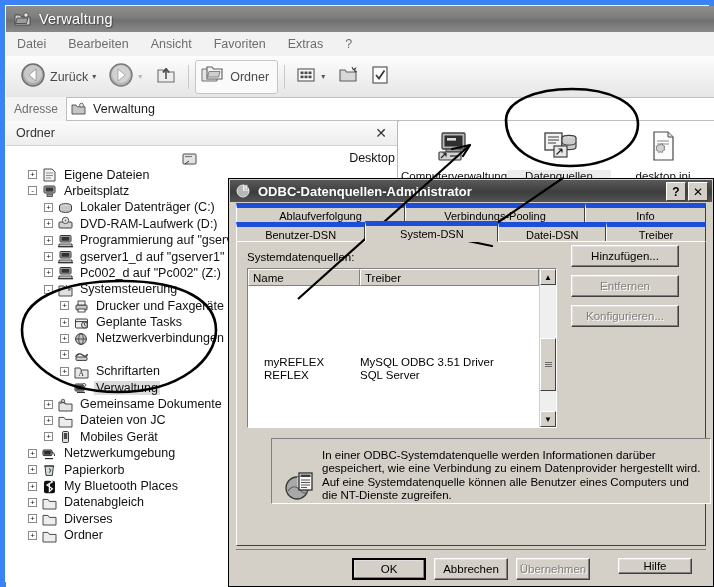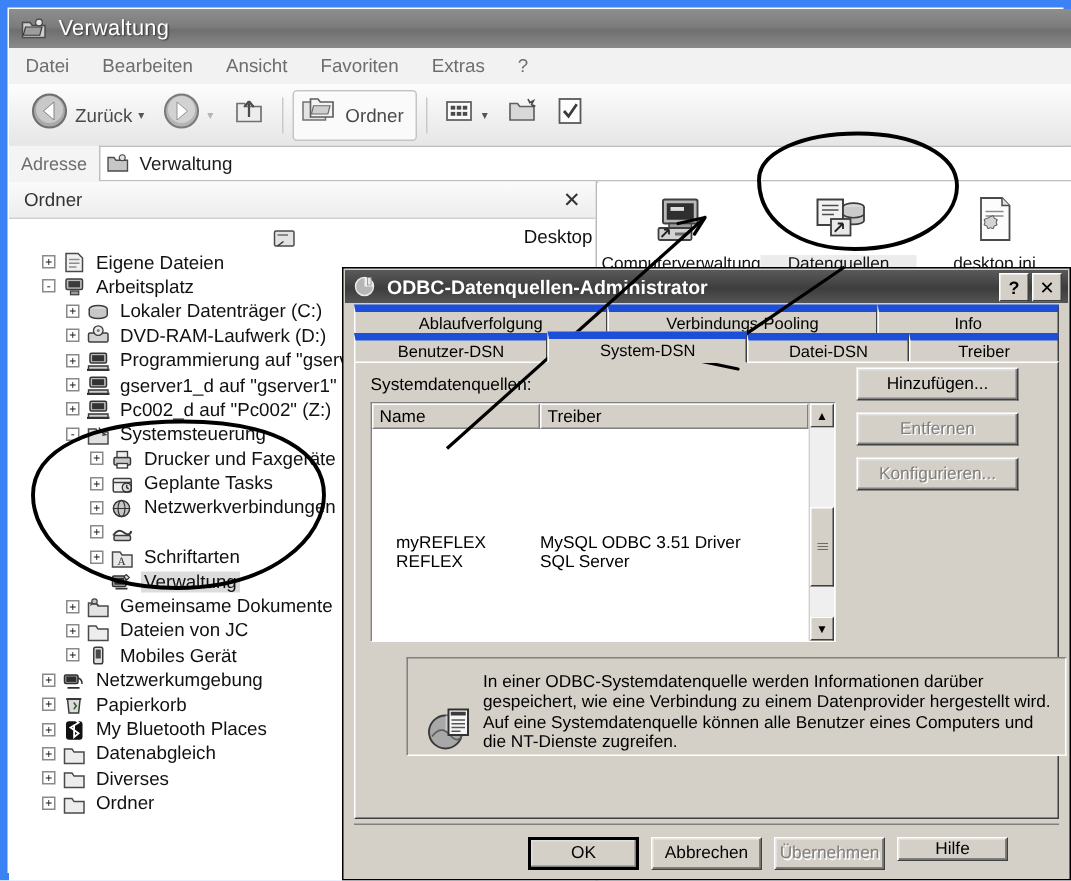--- a/index.html
+++ b/index.html
@@ -727,21 +727,21 @@
       <div class="sep"></div>
       <div class="btn default" style="position:absolute;left:122px;top:9px;width:74px;height:22px;">
         <span>OK</span>
       </div>
       <div class="btn" style="position:absolute;left:204px;top:9px;width:74px;height:22px;">
         <span>Abbrechen</span>
       </div>
       <div class="btn disabled" style="position:absolute;left:286px;top:9px;width:74px;height:22px;">
         <span>Übernehmen</span>
       </div>
-      <div class="btn" style="position:absolute;left:368px;top:9px;width:74px;height:16px;">
+      <div class="btn" style="position:absolute;left:388px;top:9px;width:74px;height:16px;">
         <span>Hilfe</span>
       </div>
     </div>
   </div>
 </div>
 
 <svg class="ink" viewBox="0 0 714 587">
 
   <path d="M22 330 C22 300 60 281 122 281 C185 281 216 302 216 330 C216 358 182 392 118 392 C55 392 22 360 22 330 Z" fill="none" stroke="#000" stroke-width="2.6" stroke-linecap="round"></path>
 

